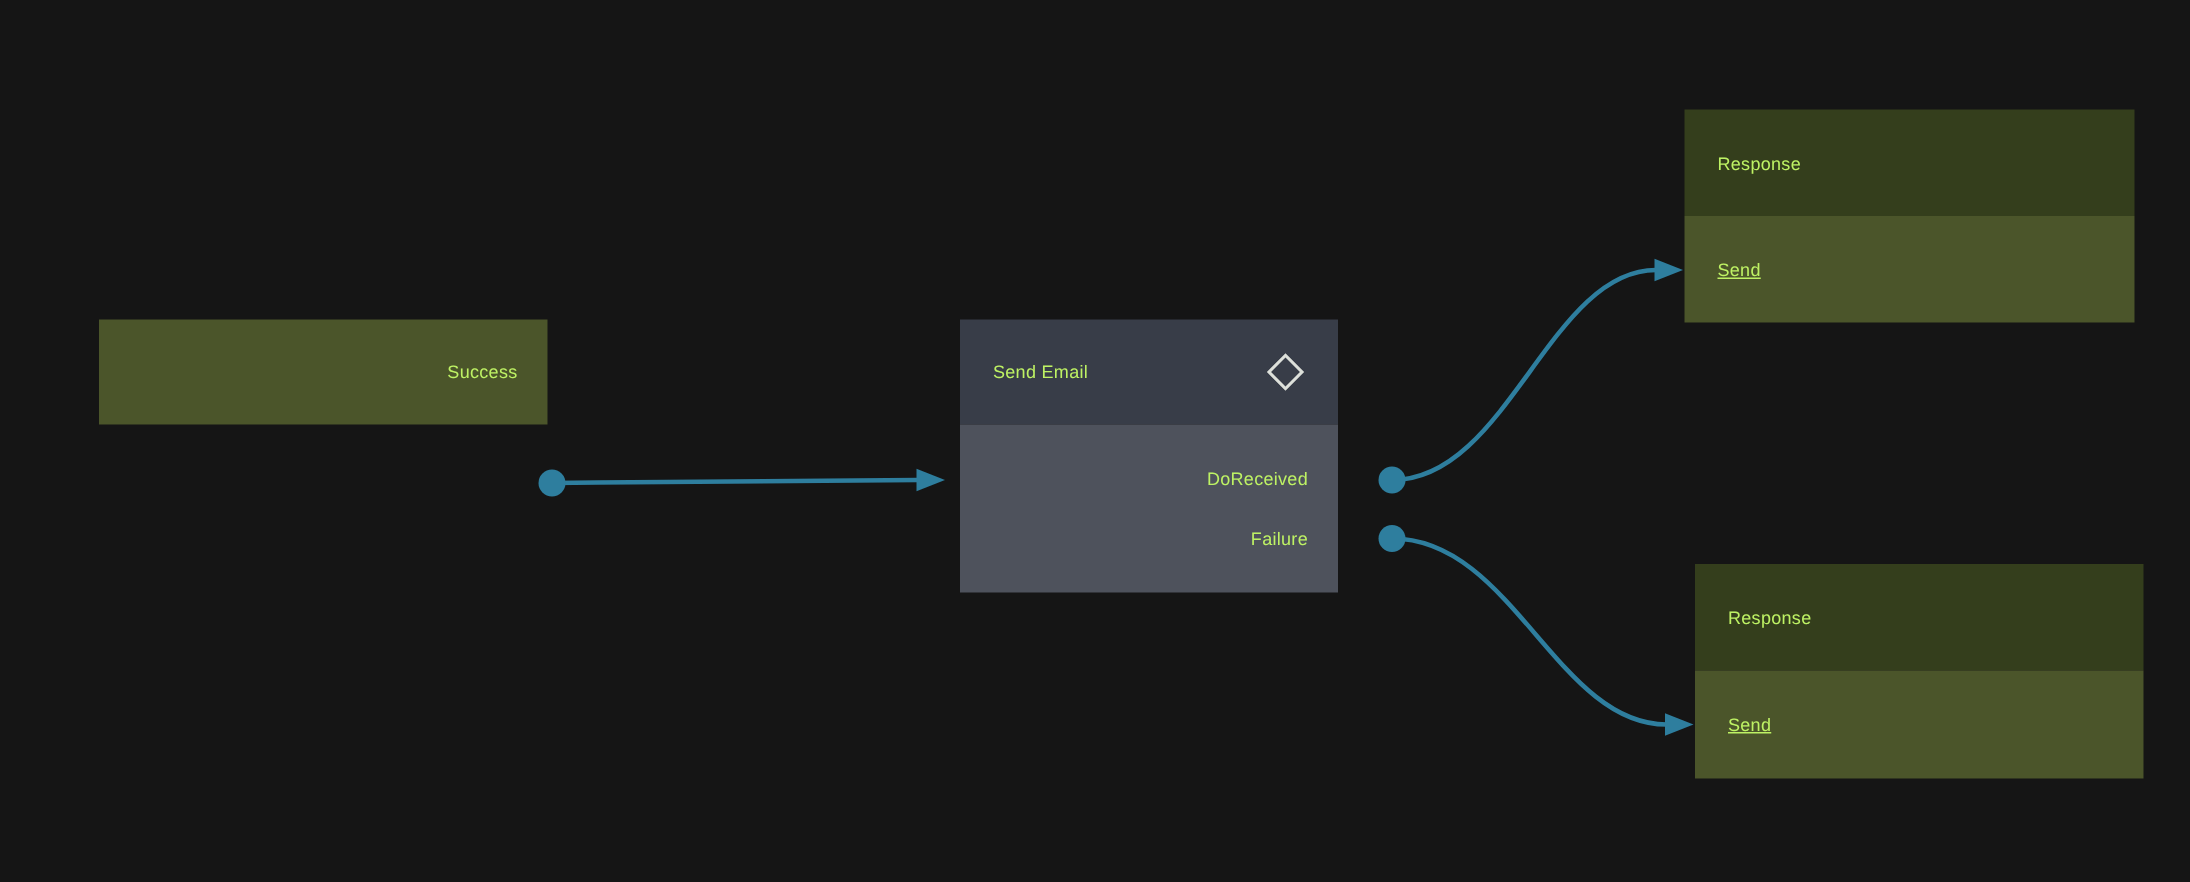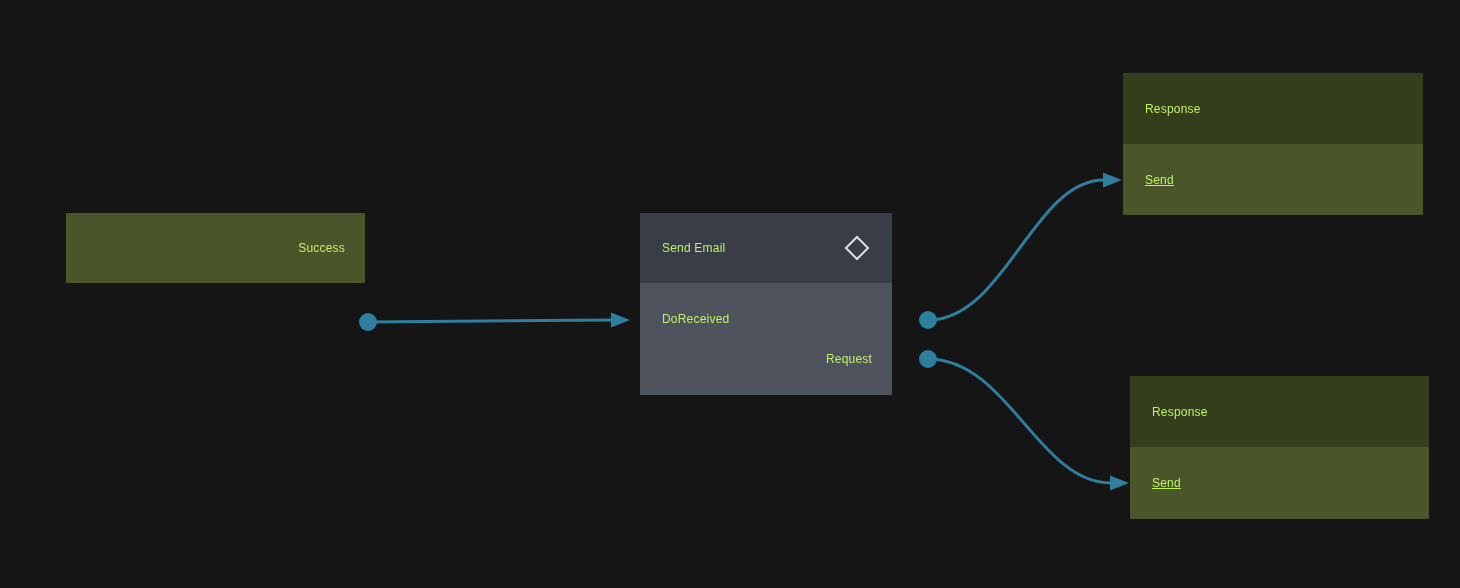--- a/index.html
+++ b/index.html
@@ -44,21 +44,21 @@
   }
   .single-row.out { justify-content: flex-end; }
   .single-row.in  { justify-content: flex-start; text-decoration: underline; }
   .gray .node-body { padding-top: 16px; }
   .port-grid-row {
     display: flex;
     align-items: center;
     height: 40px;
     padding: 0 20px 0 22px;
     box-sizing: border-box;
-    justify-content: flex-start;
+    justify-content: flex-end;
   }
   .port-grid-row .spacer { flex: 1; }
   .edge-layer {
     position: absolute;
     left: 0; top: 0;
     width: 1460px; height: 588px;
     pointer-events: none;
   }
   .diamond-wrap { display: flex; align-items: center; }
 </style>
@@ -84,21 +84,21 @@
         </svg>
       </span>
     </div>
     <div class="node-body" style="height:112px;">
       <div class="port-grid-row">
         <span>Do</span>
         <span>Received</span>
       </div>
       <div class="port-grid-row">
         <span class="spacer"></span>
-        <span>Request</span>
+        <span>Failure</span>
       </div>
     </div>
   </div>
 
   <div class="node green resp" style="left:1123px; top:73px; width:300px;">
     <div class="node-header">
       <span class="node-title">Response</span>
     </div>
     <div class="node-body" style="height:71px;">
       <div class="single-row in">

